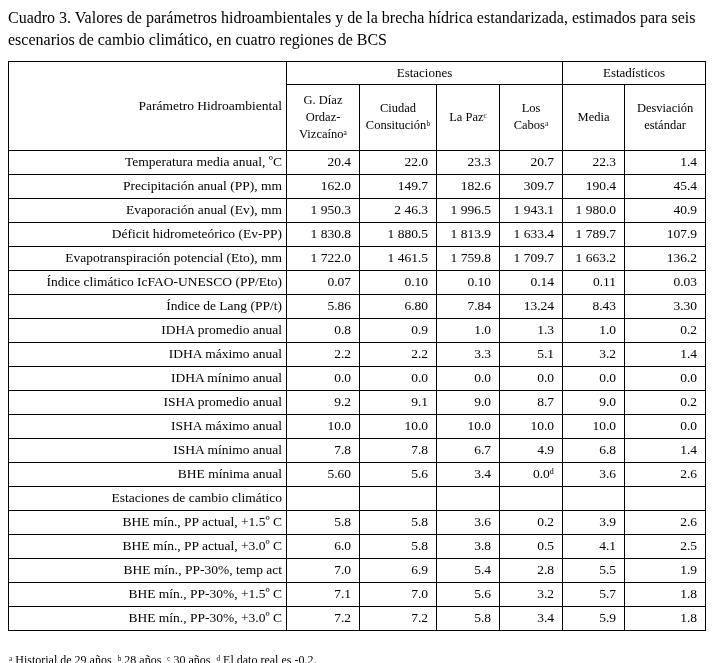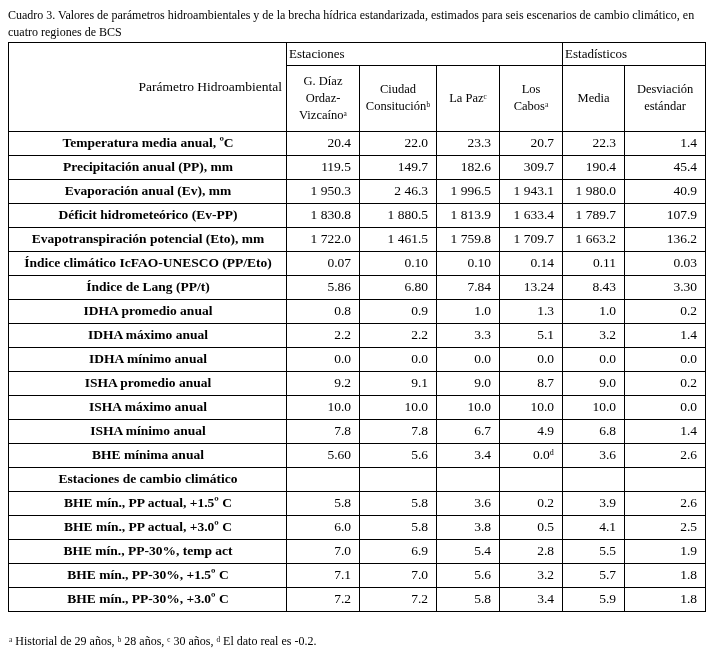--- a/index.html
+++ b/index.html
@@ -7,62 +7,61 @@
     width: 713px;
     height: 663px;
     background: #ffffff;
     color: #000000;
     font-family: "Liberation Serif", "DejaVu Serif", serif;
     overflow: hidden;
   }
   .page { padding: 7px 8px 0 8px; }
 
   .caption {
-    font-size: 12px;
+    font-size: 16px;
     line-height: 1.4;
     width: 697px;
-    margin-bottom: 1px;
+    margin-bottom: 9px;
   }
 
   table.data-table {
     border-collapse: collapse;
     table-layout: fixed;
     width: 697px;
   }
   th, td {
     border: 1px solid #000;
     font-weight: normal;
     vertical-align: middle;
     overflow: hidden;
   }
   th.group-h {
     font-size: 13px;
-    text-align: left;
+    text-align: center;
     padding: 3px 2px;
     height: 22px;
   }
   th.param-h {
     font-size: 13.5px;
     text-align: right;
     padding: 2px 4px;
   }
   th.col-h {
     font-size: 12.5px;
     line-height: 1.35;
     text-align: center;
     padding: 4px 3px;
     height: 66px;
   }
   td.param {
     font-size: 13.5px;
-    text-align: center;
+    text-align: right;
     padding: 3px 4px 3px 5px;
     height: 24px;
     white-space: nowrap;
-    font-weight: bold;
   }
   td.val {
     font-size: 13.5px;
     text-align: right;
     padding: 3px 8px 3px 2px;
     height: 24px;
     white-space: nowrap;
   }
   .footnote {
     font-size: 12px;
@@ -107,21 +106,21 @@
           <td class="param">Temperatura media anual, ºC</td>
           <td class="val">20.4</td>
           <td class="val">22.0</td>
           <td class="val">23.3</td>
           <td class="val">20.7</td>
           <td class="val">22.3</td>
           <td class="val">1.4</td>
         </tr>
         <tr>
           <td class="param">Precipitación anual (PP), mm</td>
-          <td class="val">119.5</td>
+          <td class="val">162.0</td>
           <td class="val">149.7</td>
           <td class="val">182.6</td>
           <td class="val">309.7</td>
           <td class="val">190.4</td>
           <td class="val">45.4</td>
         </tr>
         <tr>
           <td class="param">Evaporación anual (Ev), mm</td>
           <td class="val">1 950.3</td>
           <td class="val">2 46.3</td>

